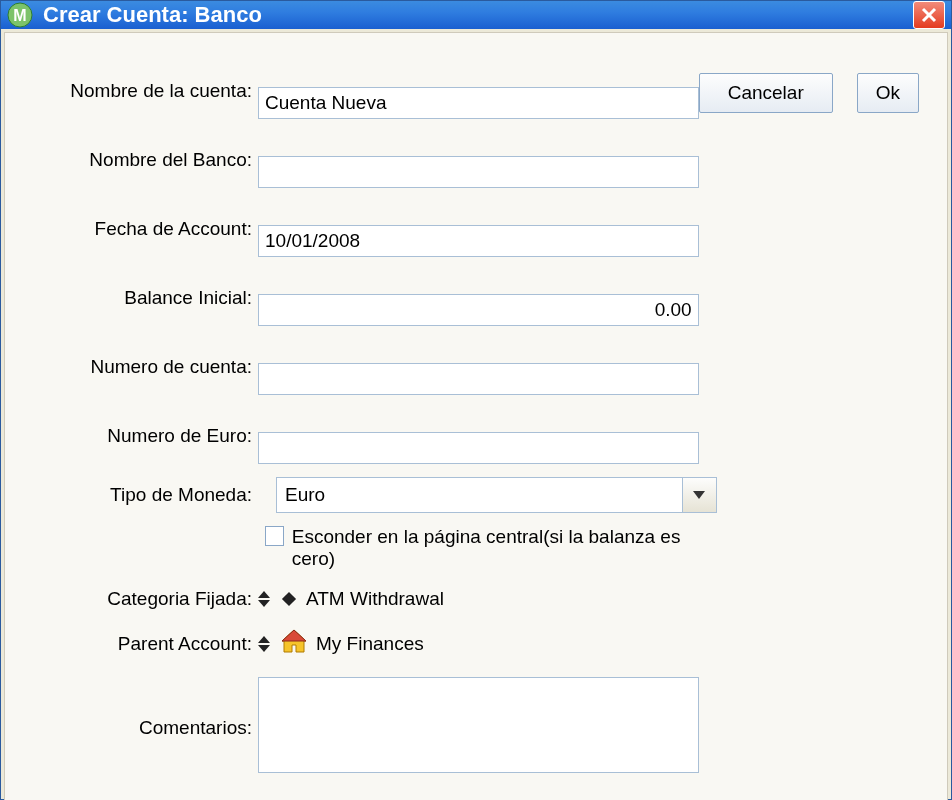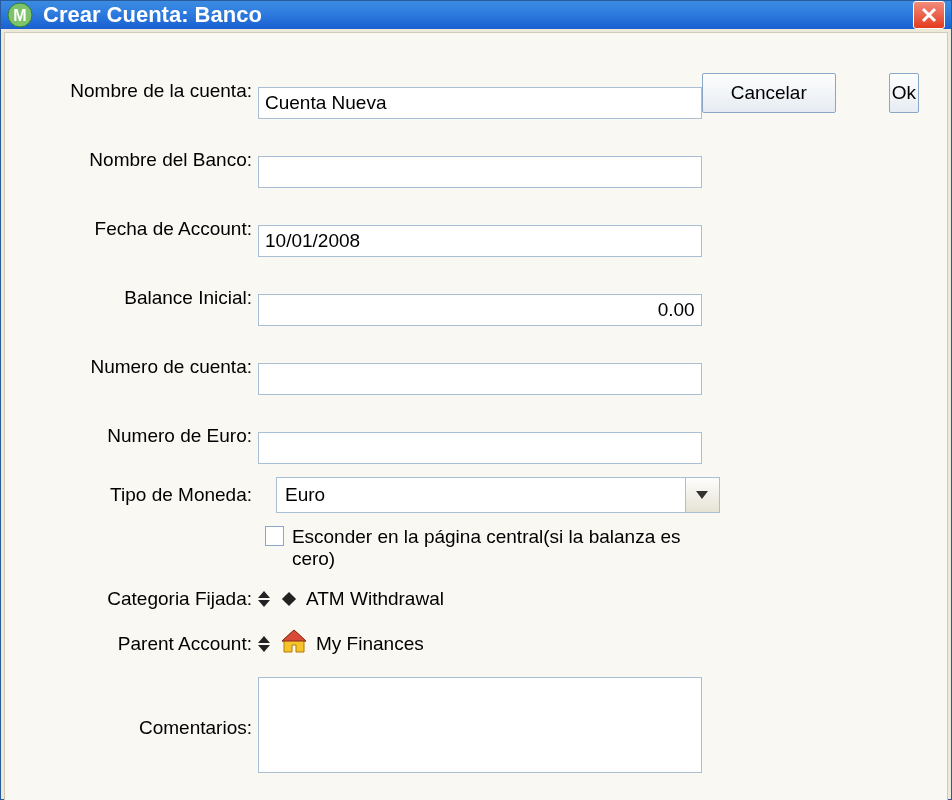--- a/index.html
+++ b/index.html
@@ -190,22 +190,21 @@
     height: 40px;
     border: 1px solid #8aa7c7;
     background: linear-gradient(to bottom, #fdfdfd, #e6ecf3);
     font-size: 19px;
     padding: 0 28px;
     cursor: pointer;
     border-radius: 2px;
     font-family: inherit;
   }
   .btn.ok {
-    padding: 0 2px;
-    margin-left: 29px;
+    padding: 0 18px;
   }
 </style>
 </head>
 <body>
 
 <div class="window">
   <div class="titlebar">
     <div class="app-icon">
       <svg width="26" height="26" viewBox="0 0 26 26">
         <circle cx="13" cy="13" r="12" fill="#7cc36a" stroke="#2e7d32" stroke-width="1"></circle>

